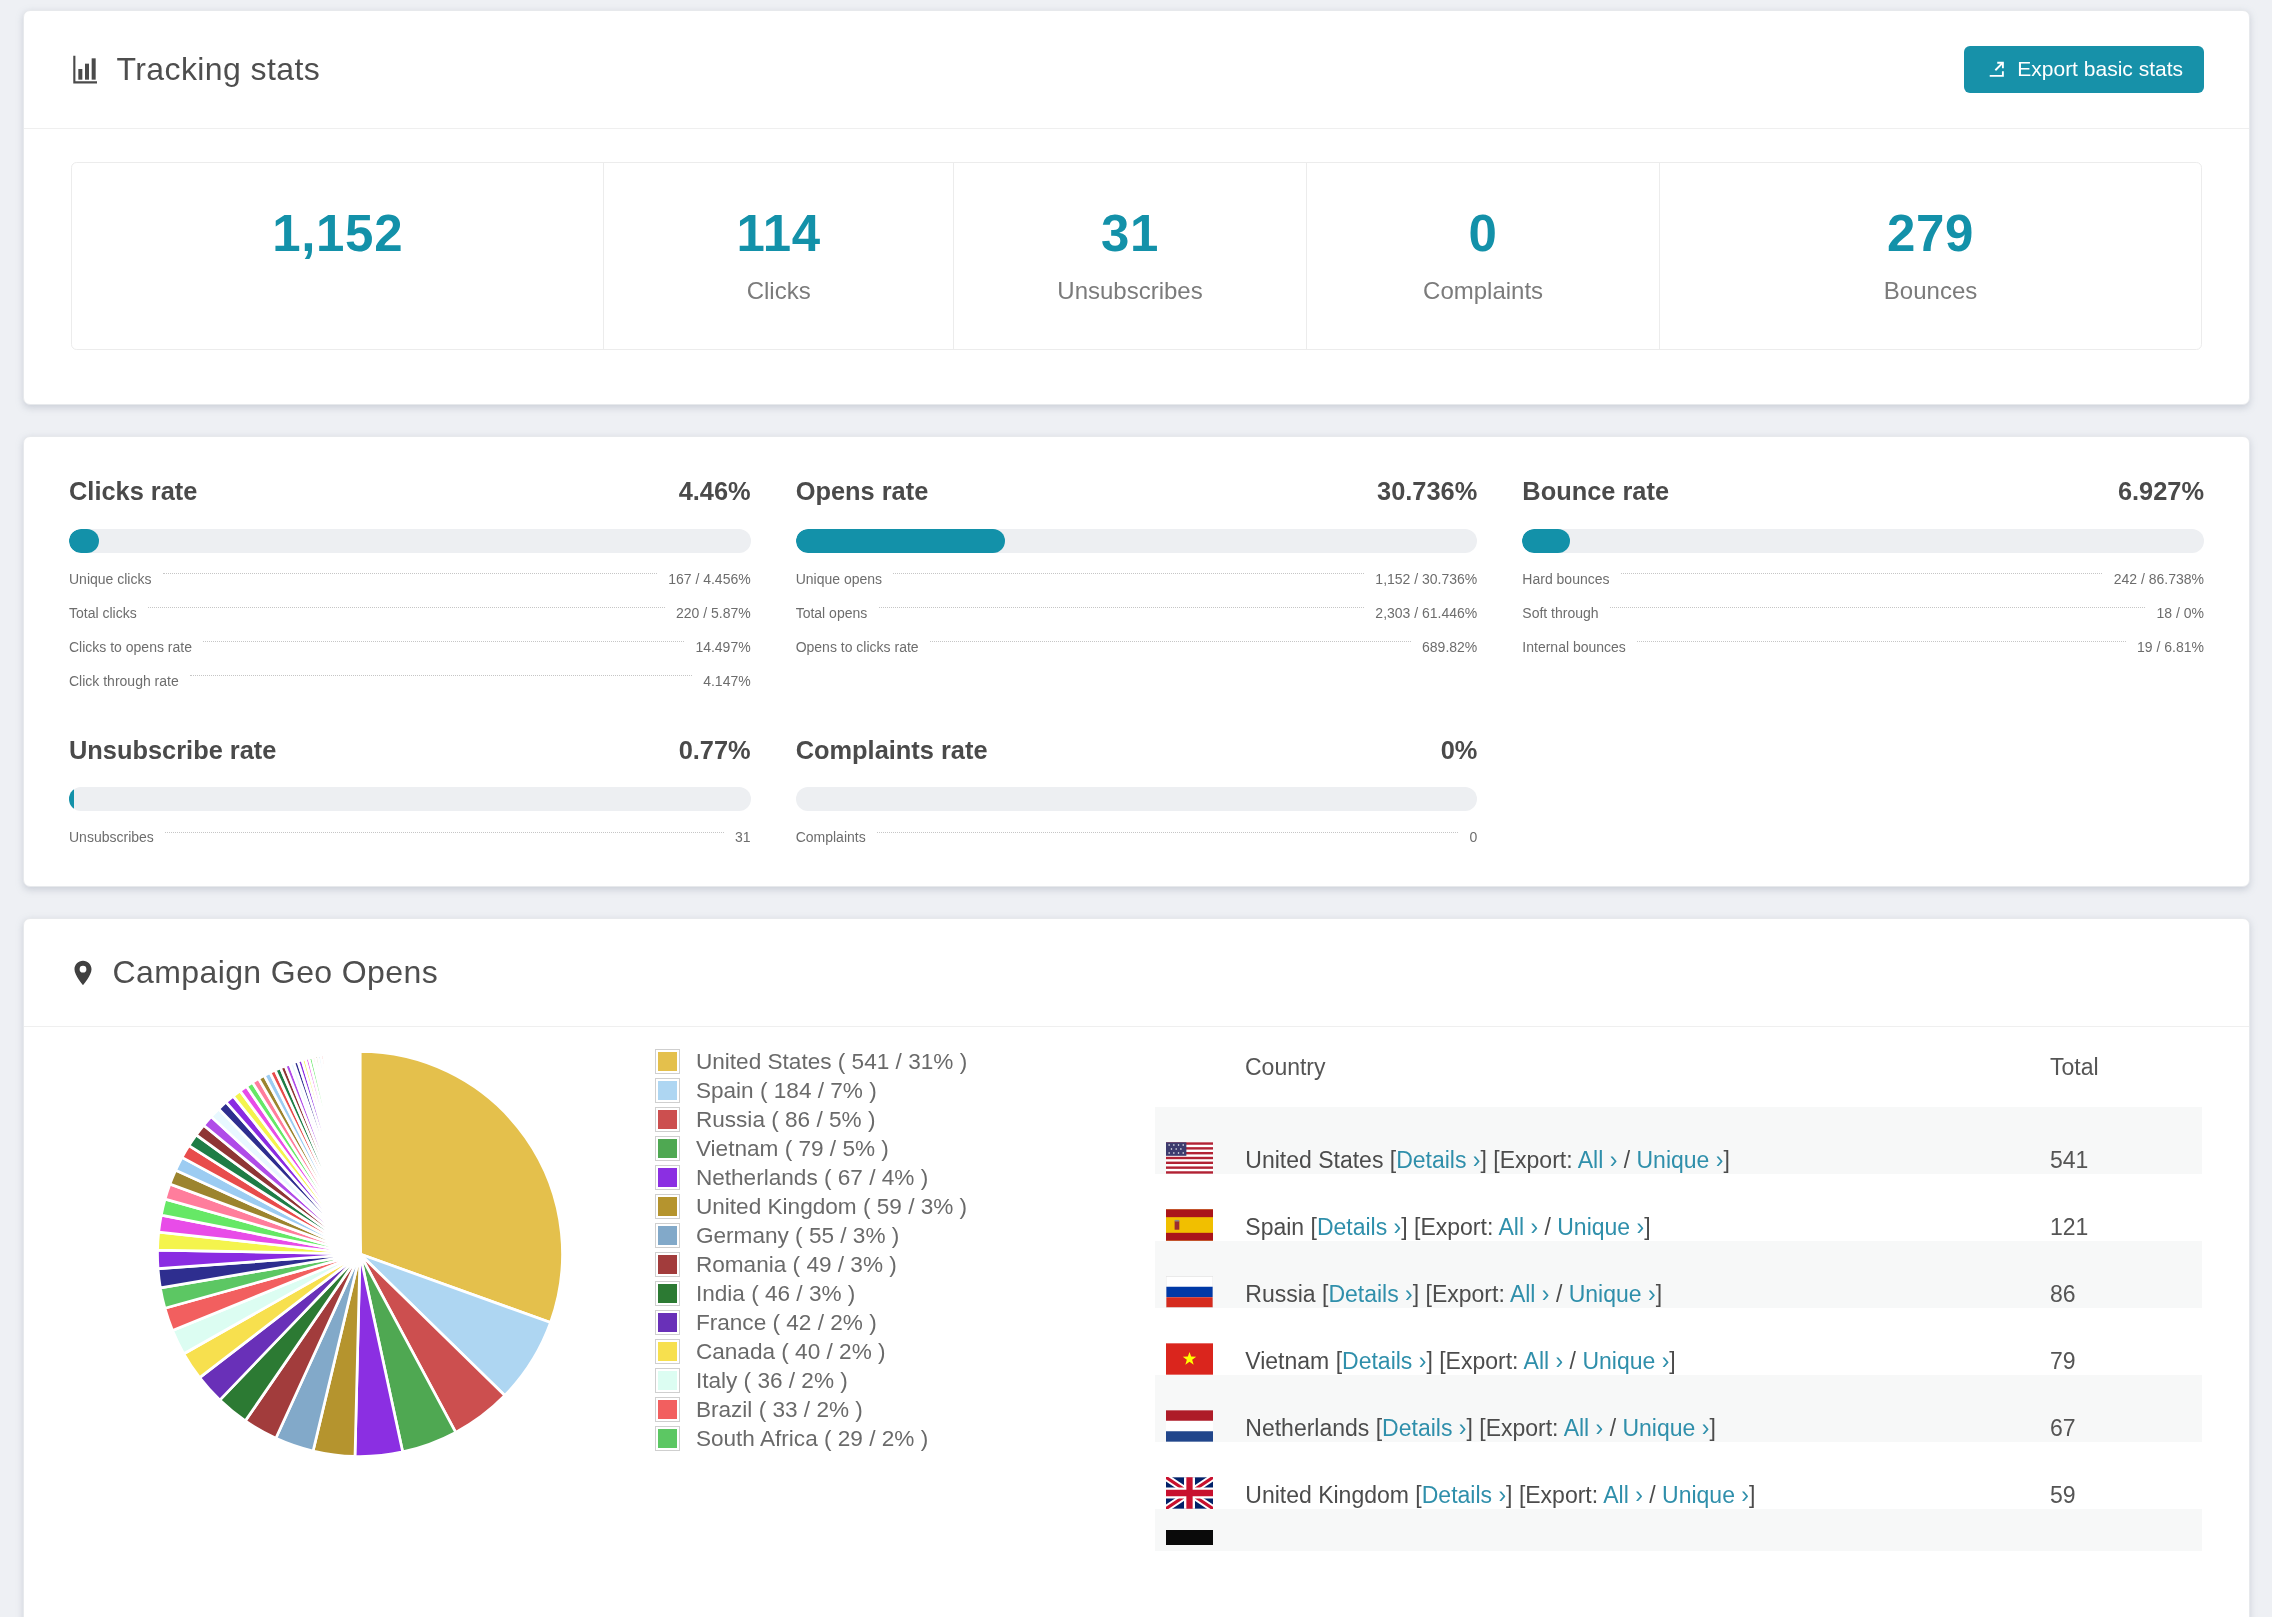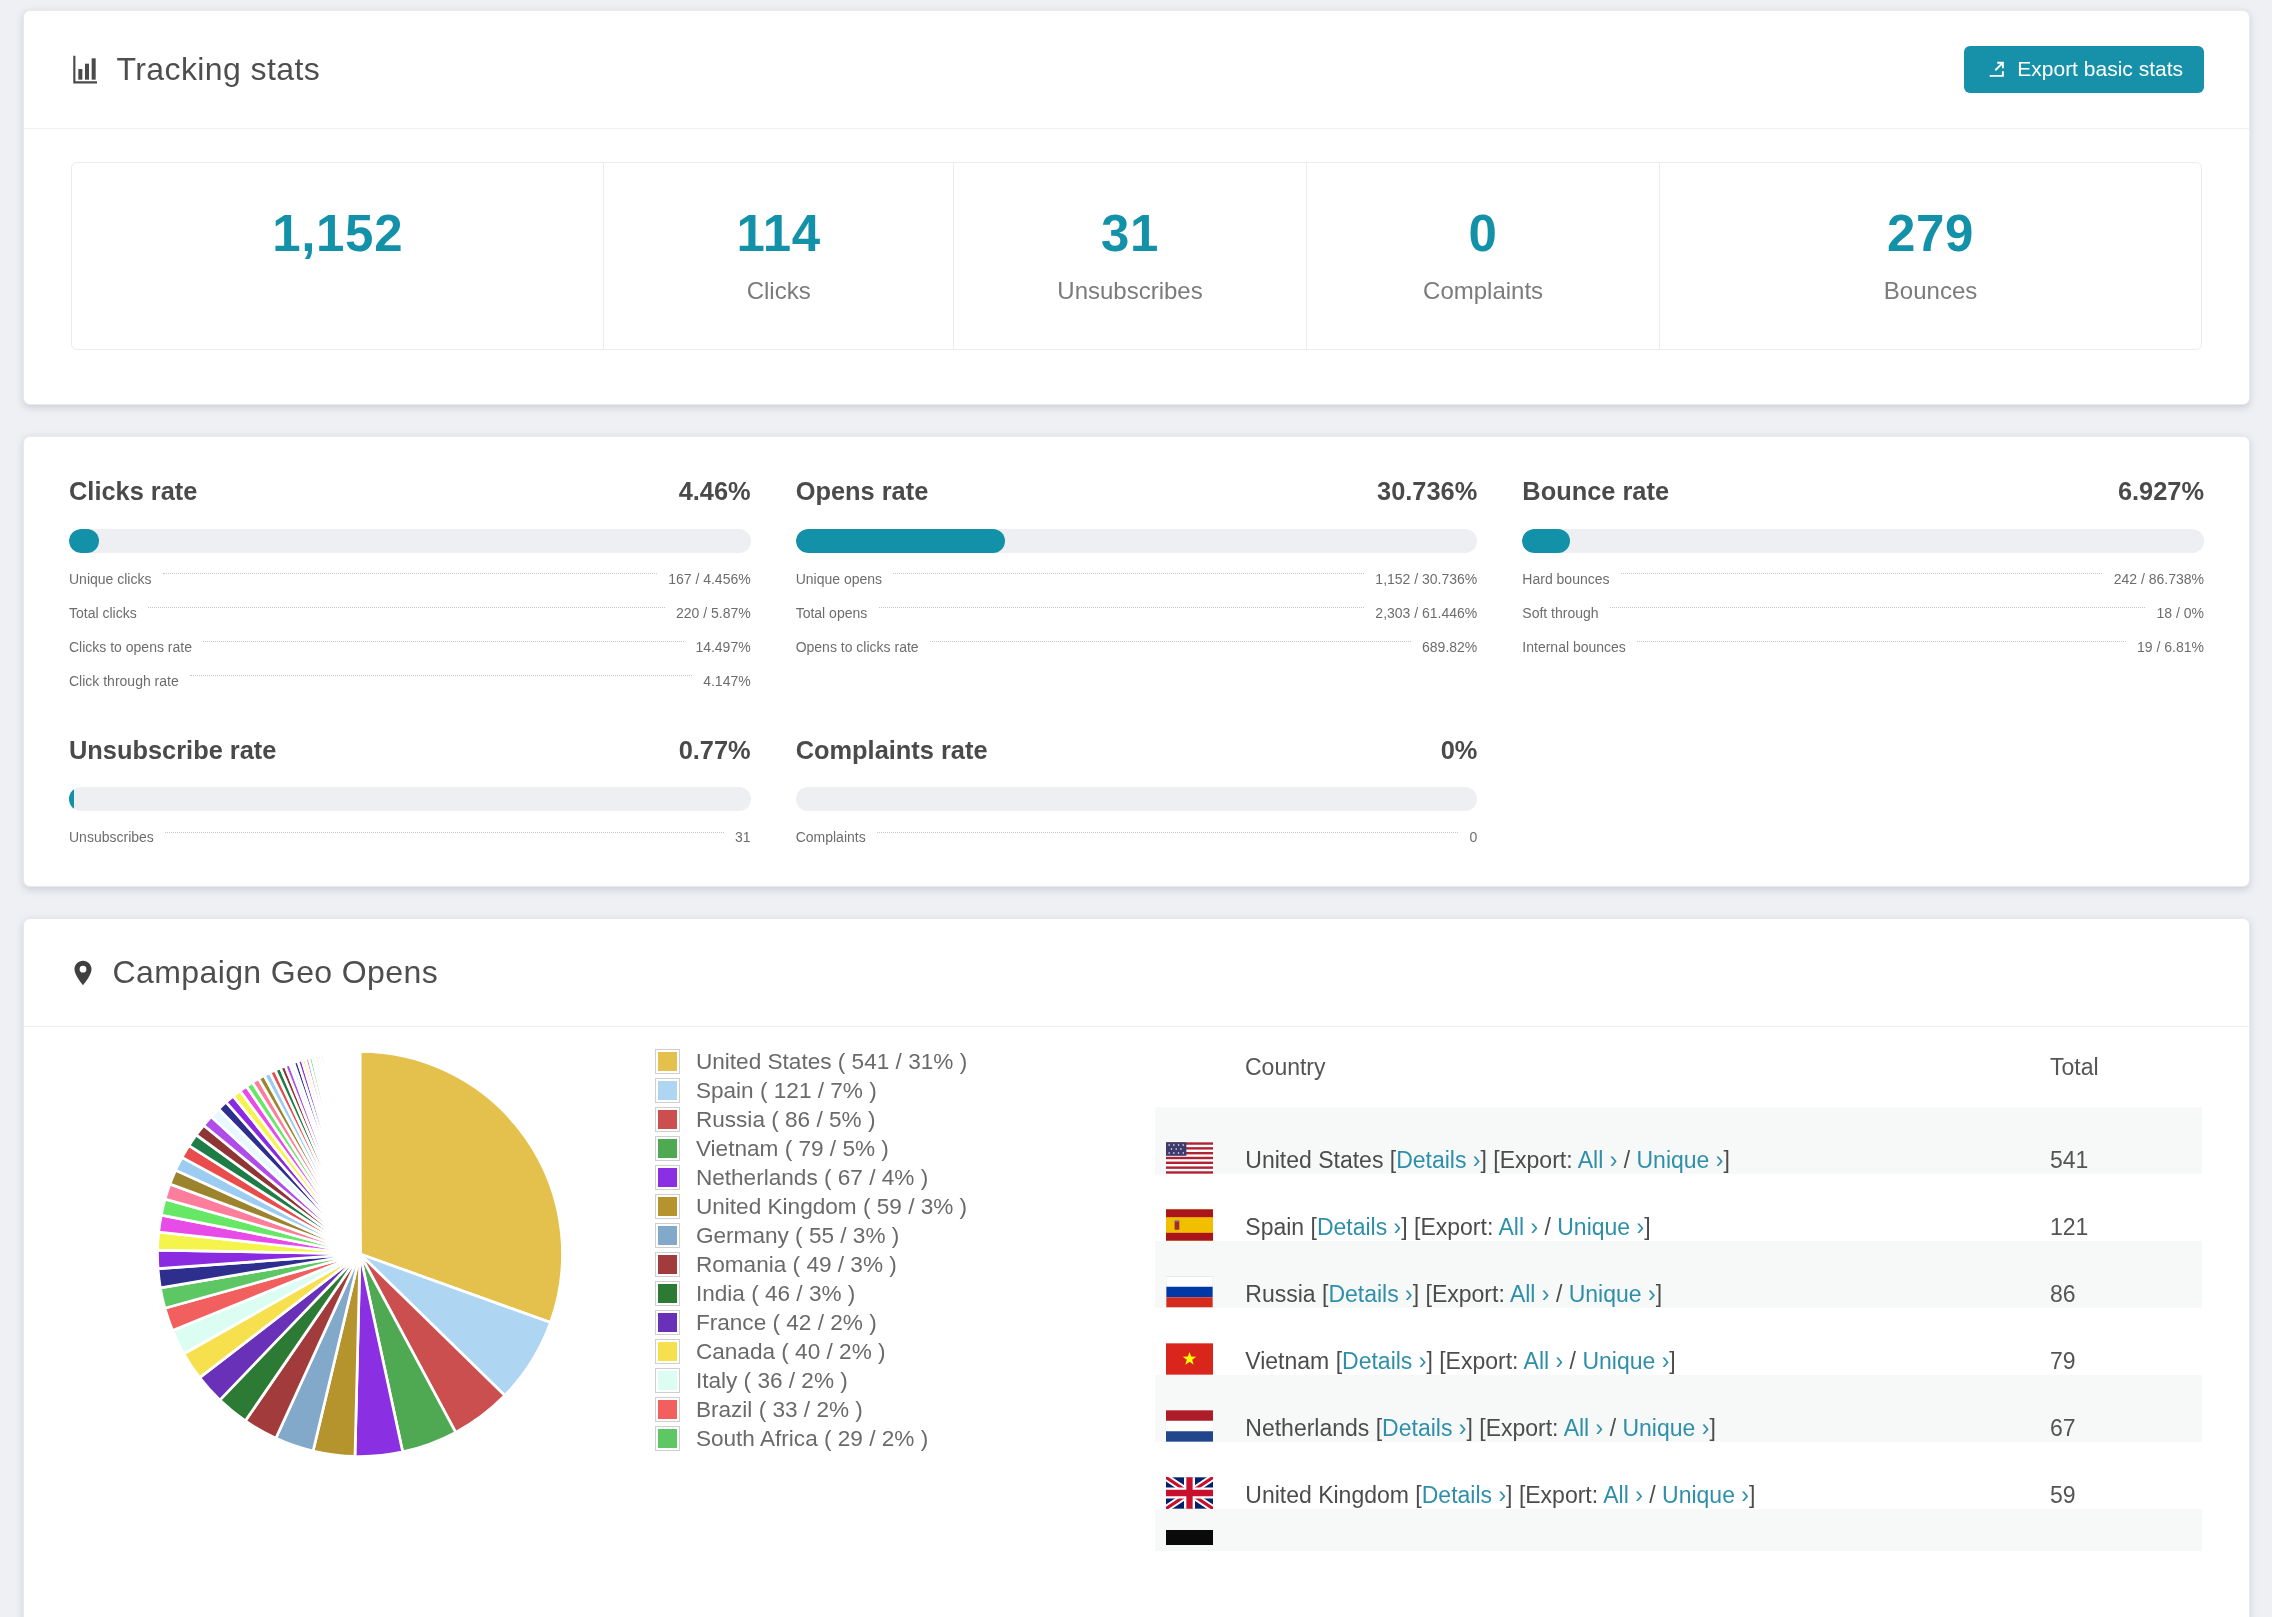--- a/index.html
+++ b/index.html
@@ -324,21 +324,21 @@
           </svg>
       </div>
 
       <div class="legend">
         <div class="litem">
             <span class="swatch" style="background: rgb(228, 192, 76);"></span>
             <span>United States ( 541 / 31% )</span>
           </div>
         <div class="litem">
             <span class="swatch" style="background: rgb(174, 214, 242);"></span>
-            <span>Spain ( 121 / 7% )</span>
+            <span>Spain ( 184 / 7% )</span>
           </div>
         <div class="litem">
             <span class="swatch" style="background: rgb(204, 79, 79);"></span>
             <span>Russia ( 86 / 5% )</span>
           </div>
         <div class="litem">
             <span class="swatch" style="background: rgb(79, 168, 82);"></span>
             <span>Vietnam ( 79 / 5% )</span>
           </div>
         <div class="litem">

